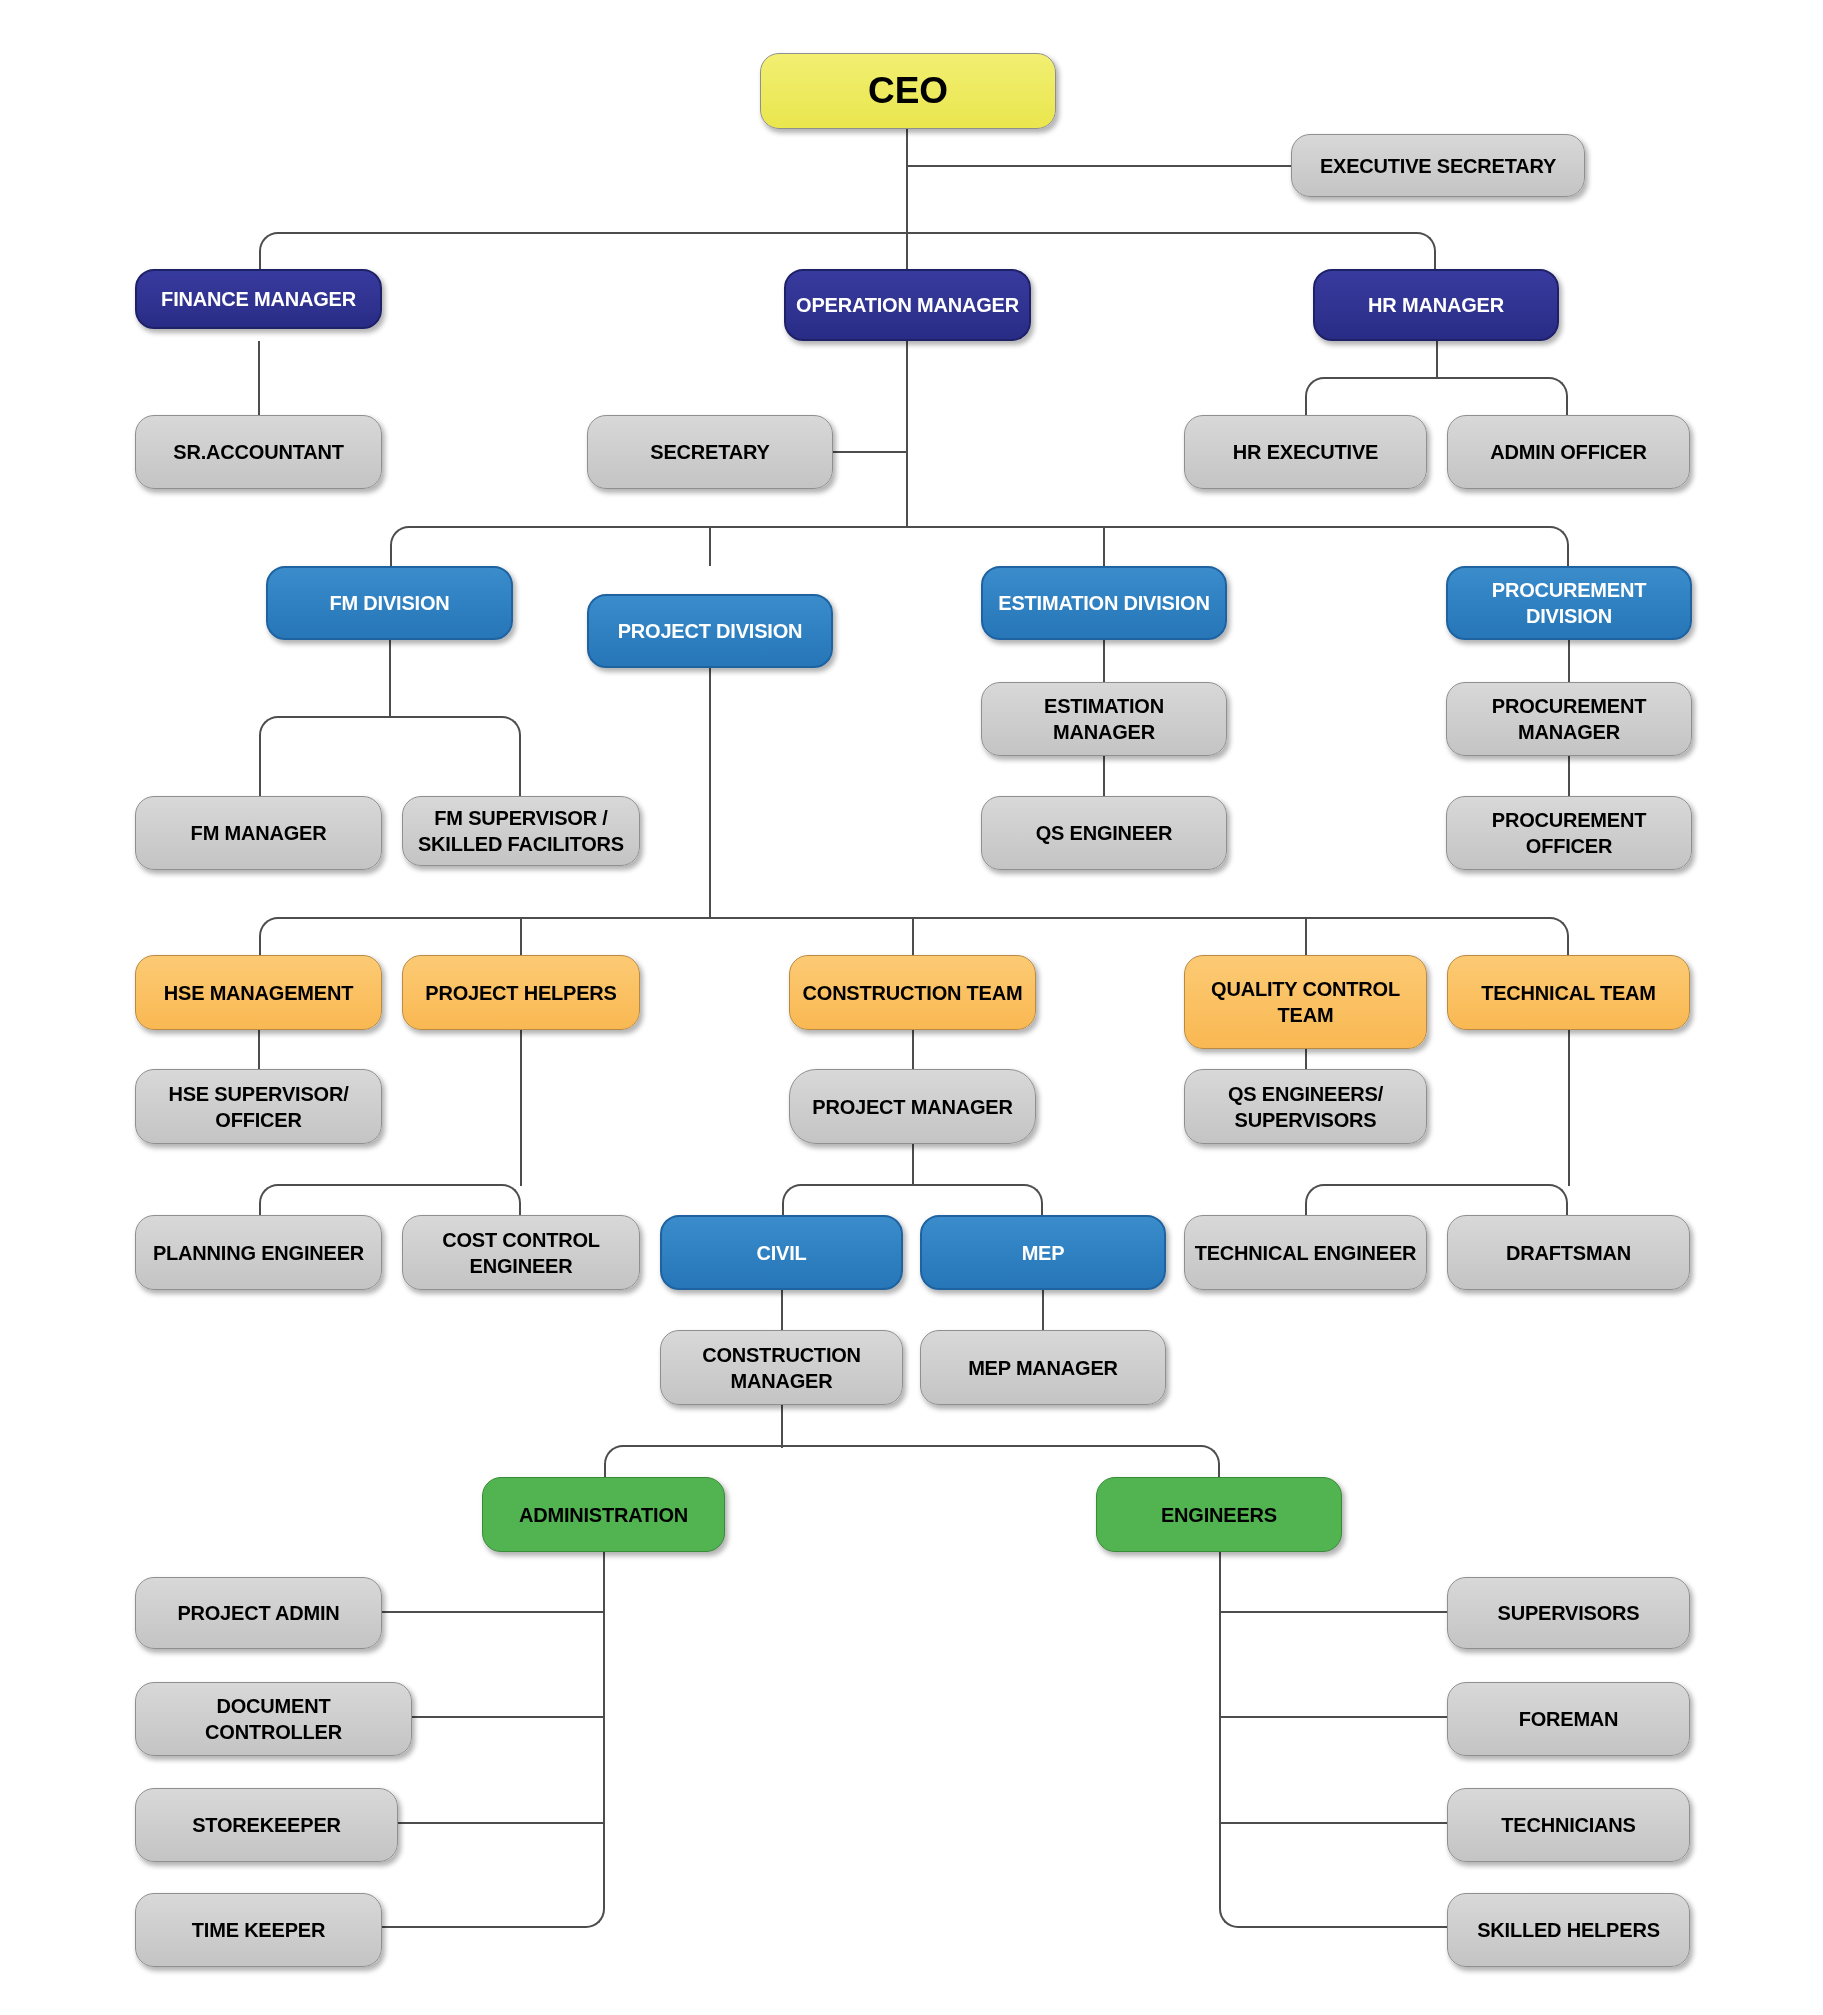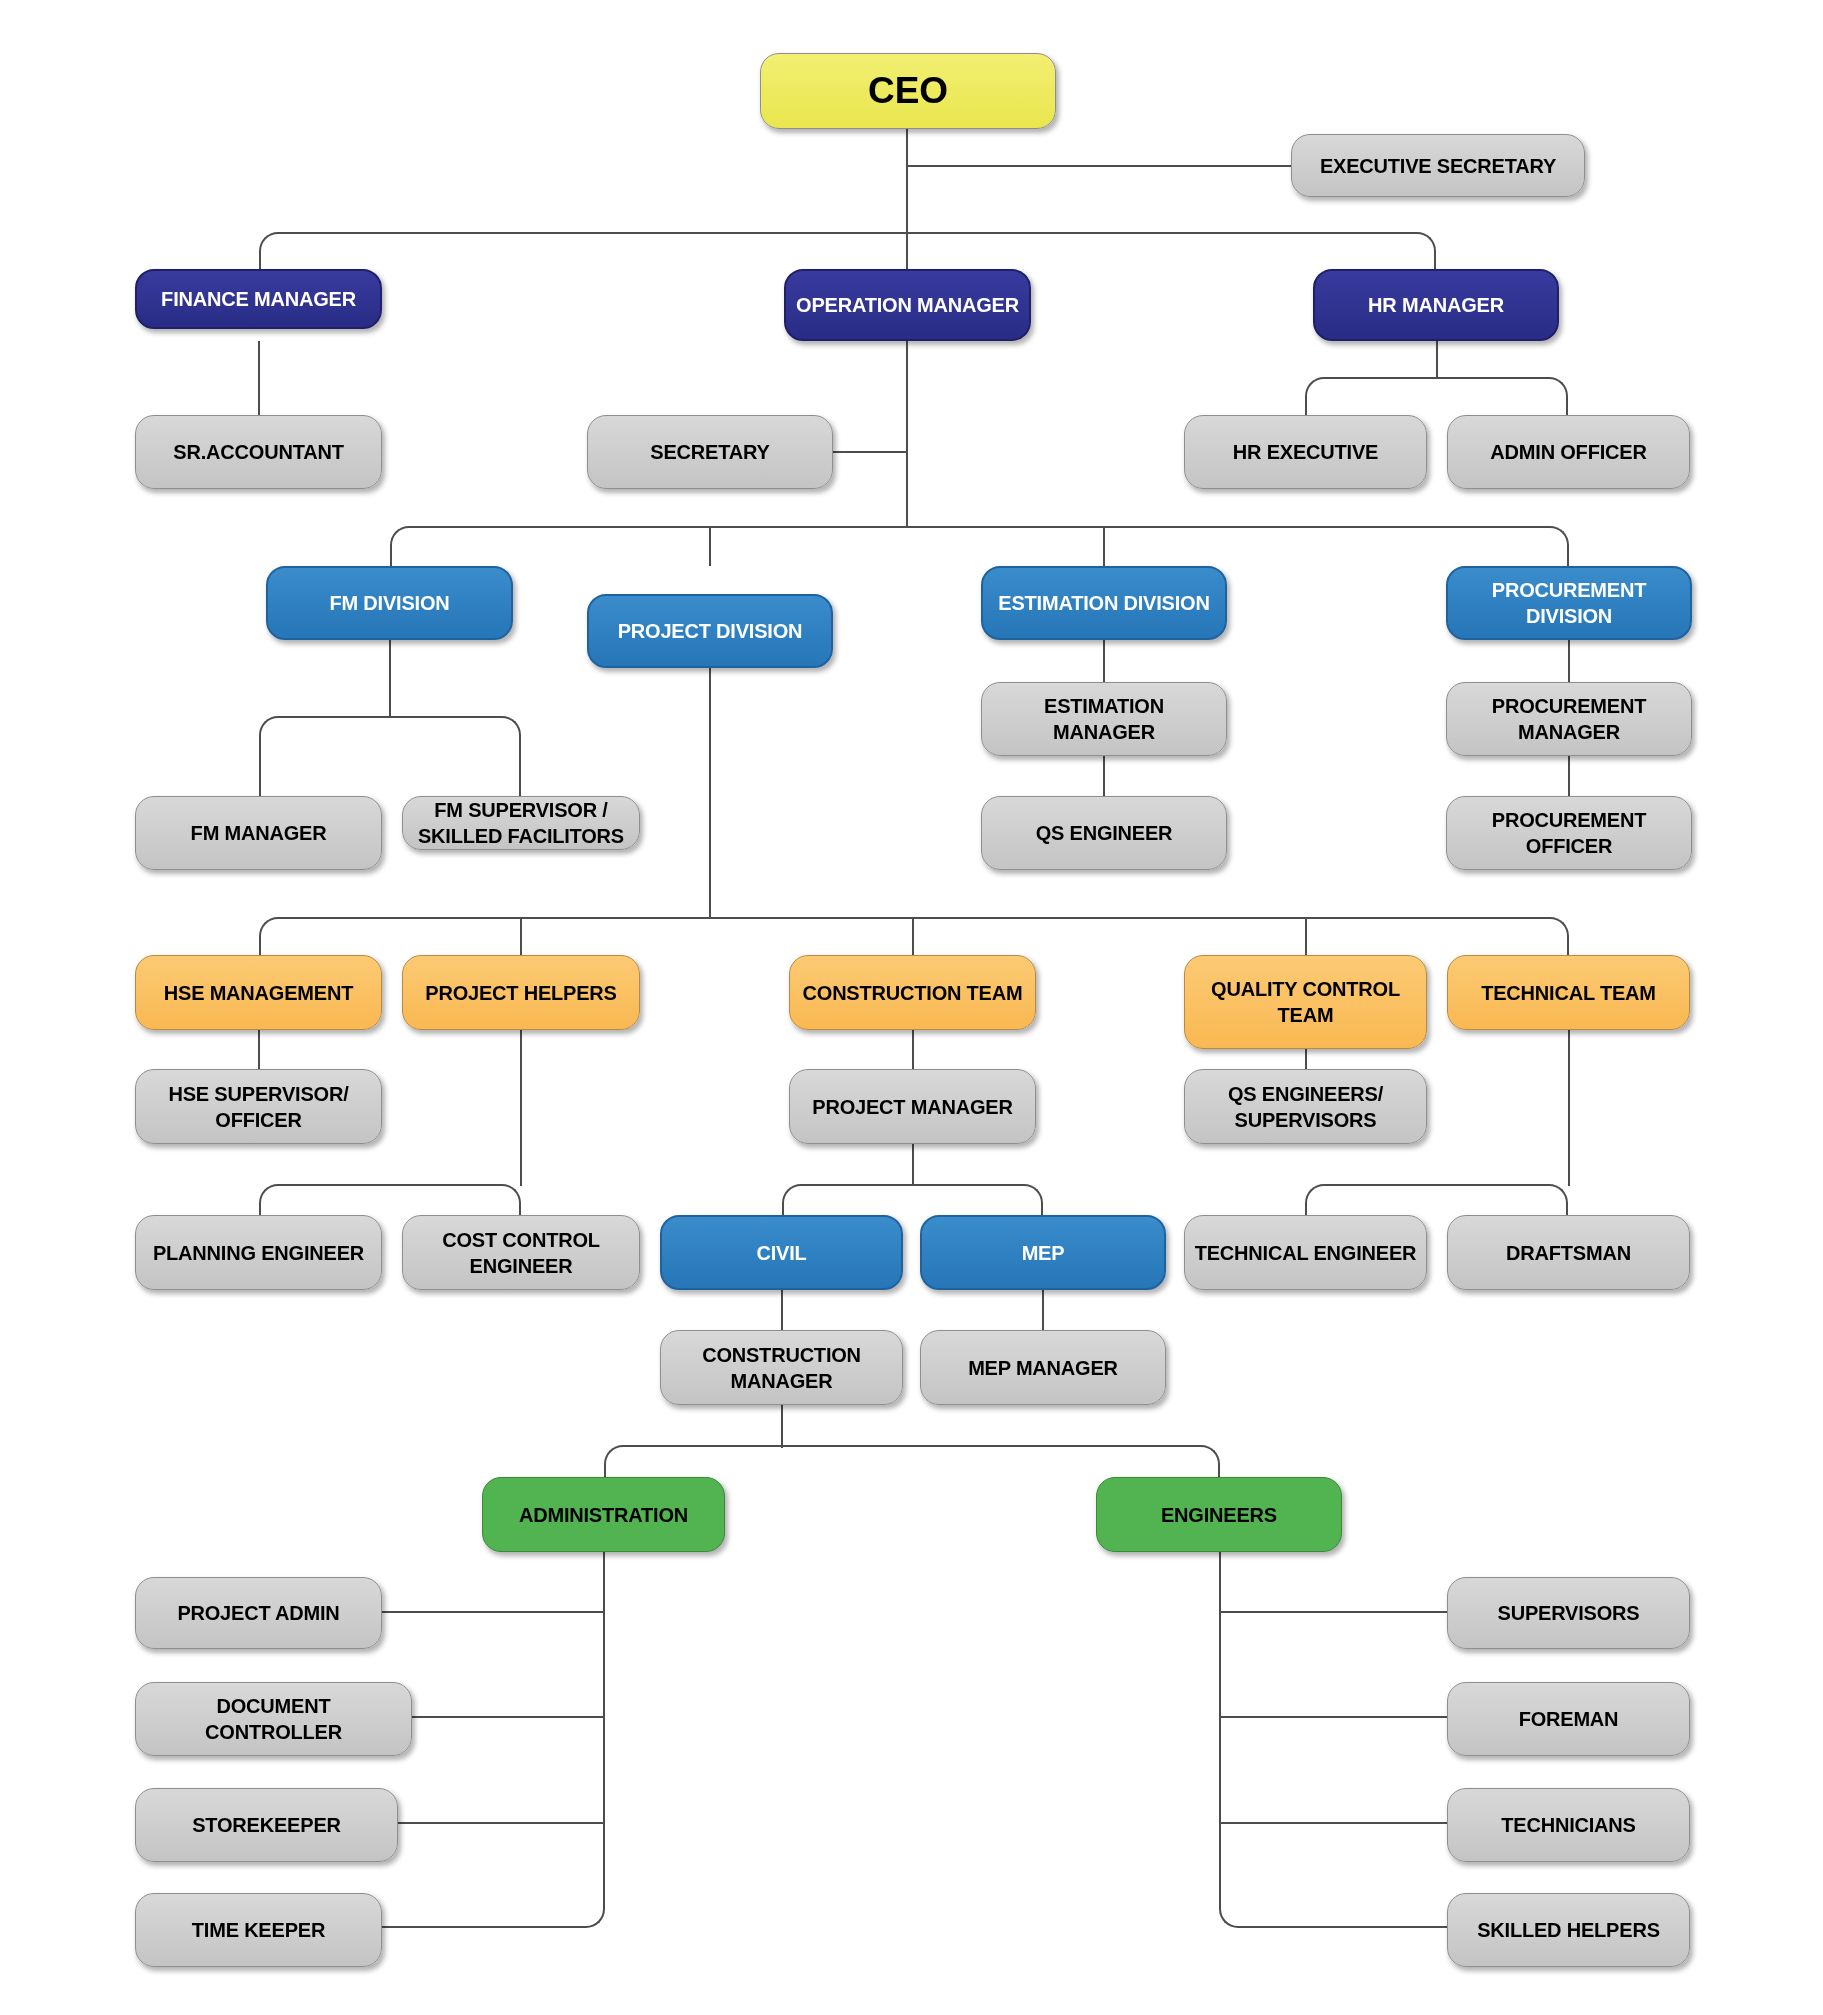--- a/index.html
+++ b/index.html
@@ -94,36 +94,36 @@
   <div class="box blue" style="left:587px;top:566px;width:246px;height:74px;margin-top:28px;">PROJECT DIVISION</div>
   <div class="box blue" style="left:981px;top:566px;width:246px;height:74px;">ESTIMATION DIVISION</div>
   <div class="box blue" style="left:1446px;top:566px;width:246px;height:74px;">PROCUREMENT
 DIVISION</div>
 
   <div class="box gray" style="left:981px;top:682px;width:246px;height:74px;">ESTIMATION MANAGER</div>
   <div class="box gray" style="left:1446px;top:682px;width:246px;height:74px;">PROCUREMENT
 MANAGER</div>
 
   <div class="box gray" style="left:135px;top:796px;width:247px;height:74px;">FM MANAGER</div>
-  <div class="box gray" style="left:402px;top:796px;width:238px;height:54px;">FM SUPERVISOR /
+  <div class="box gray" style="left:402px;top:796px;width:238px;height:70px;">FM SUPERVISOR /
 SKILLED FACILITORS</div>
   <div class="box gray" style="left:981px;top:796px;width:246px;height:74px;">QS ENGINEER</div>
   <div class="box gray" style="left:1446px;top:796px;width:246px;height:74px;">PROCUREMENT
 OFFICER</div>
 
   <div class="box orange" style="left:135px;top:955px;width:247px;height:75px;">HSE MANAGEMENT</div>
   <div class="box orange" style="left:402px;top:955px;width:238px;height:75px;">PROJECT HELPERS</div>
   <div class="box orange" style="left:789px;top:955px;width:247px;height:75px;">CONSTRUCTION TEAM</div>
   <div class="box orange" style="left:1184px;top:955px;width:243px;height:94px;">QUALITY CONTROL
 TEAM</div>
   <div class="box orange" style="left:1447px;top:955px;width:243px;height:75px;">TECHNICAL TEAM</div>
 
   <div class="box gray" style="left:135px;top:1069px;width:247px;height:75px;">HSE SUPERVISOR/
 OFFICER</div>
-  <div class="box gray" style="left:789px;top:1069px;width:247px;height:75px;">PROJECT MANAGER</div>
+  <div class="box gray" style="left:789px;top:1069px;width:247px;height:75px;border-radius:27px;">PROJECT MANAGER</div>
   <div class="box gray" style="left:1184px;top:1069px;width:243px;height:75px;">QS ENGINEERS/
 SUPERVISORS</div>
 
   <div class="box gray" style="left:135px;top:1215px;width:247px;height:75px;">PLANNING ENGINEER</div>
   <div class="box gray" style="left:402px;top:1215px;width:238px;height:75px;">COST CONTROL
 ENGINEER</div>
   <div class="box blue" style="left:660px;top:1215px;width:243px;height:75px;">CIVIL</div>
   <div class="box blue" style="left:920px;top:1215px;width:246px;height:75px;">MEP</div>
   <div class="box gray" style="left:1184px;top:1215px;width:243px;height:75px;">TECHNICAL ENGINEER</div>
   <div class="box gray" style="left:1447px;top:1215px;width:243px;height:75px;">DRAFTSMAN</div>

